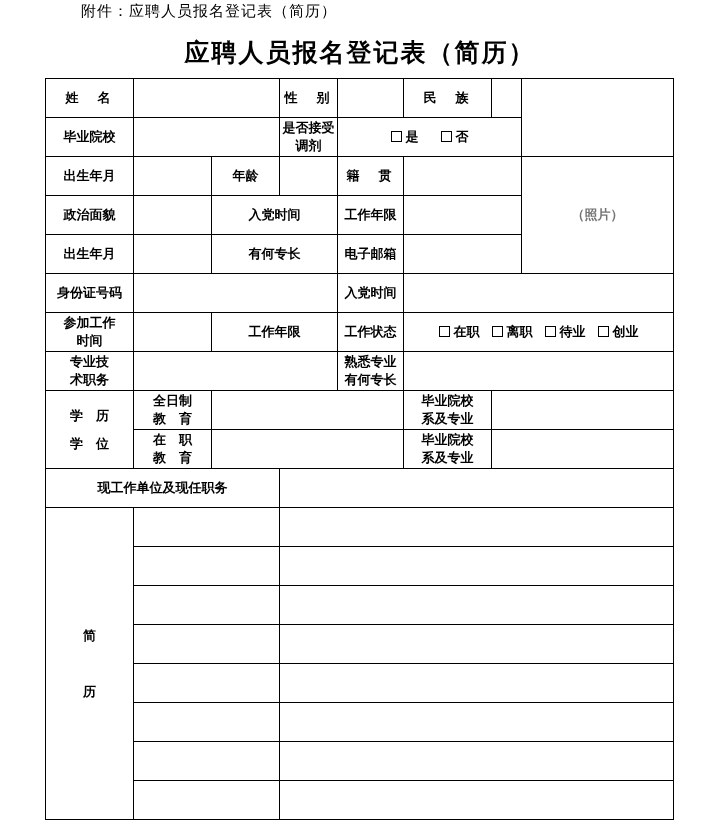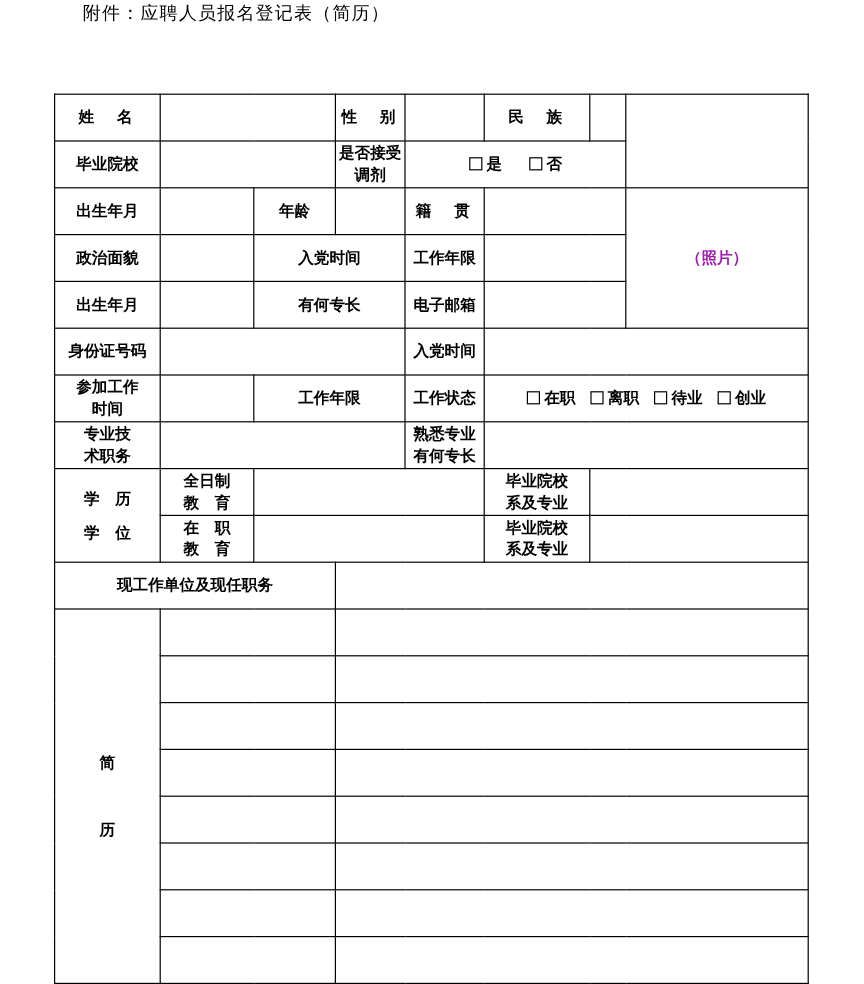--- a/index.html
+++ b/index.html
@@ -15,21 +15,21 @@
     overflow: hidden;
   }
   .page {
     position: relative;
     width: 720px;
     height: 820px;
     box-sizing: border-box;
   }
   .attach-line {
     position: absolute;
-    left: 69px;
+    left: 81px;
     top: 2px;
     font-size: 15px;
     letter-spacing: 1px;
     white-space: nowrap;
   }
   .doc-title {
     position: absolute;
     left: 0;
     right: 0;
     top: 36px;
@@ -55,21 +55,21 @@
     padding: 0 2px;
     line-height: 1.35;
     height: 38px;
     overflow: hidden;
   }
   .label { white-space: nowrap; }
   .spaced3 { letter-spacing: 3px; }
   .two-line { line-height: 1.25; }
   .photo-cell {
     font-size: 13px;
-    color: #a21caf;
+    color: #737373;
   }
   .check-row {
     display: flex;
     align-items: center;
     justify-content: center;
     gap: 22px;
     font-size: 13px;
     white-space: nowrap;
   }
   .check-row.tight { gap: 12px; }
@@ -88,20 +88,21 @@
     line-height: 2.6;
   }
 </style>
 </head>
 <body>
 
 <div class="page">
 
   <div class="attach-line">附件：应聘人员报名登记表（简历）</div>
 
+  <div class="doc-title">应聘人员报名登记表（简历）</div>
 
   <table class="form">
     <colgroup>
       <col style="width:88px">
       <col style="width:78px">
       <col style="width:68px">
       <col style="width:58px">
       <col style="width:66px">
       <col style="width:88px">
       <col style="width:30px">

